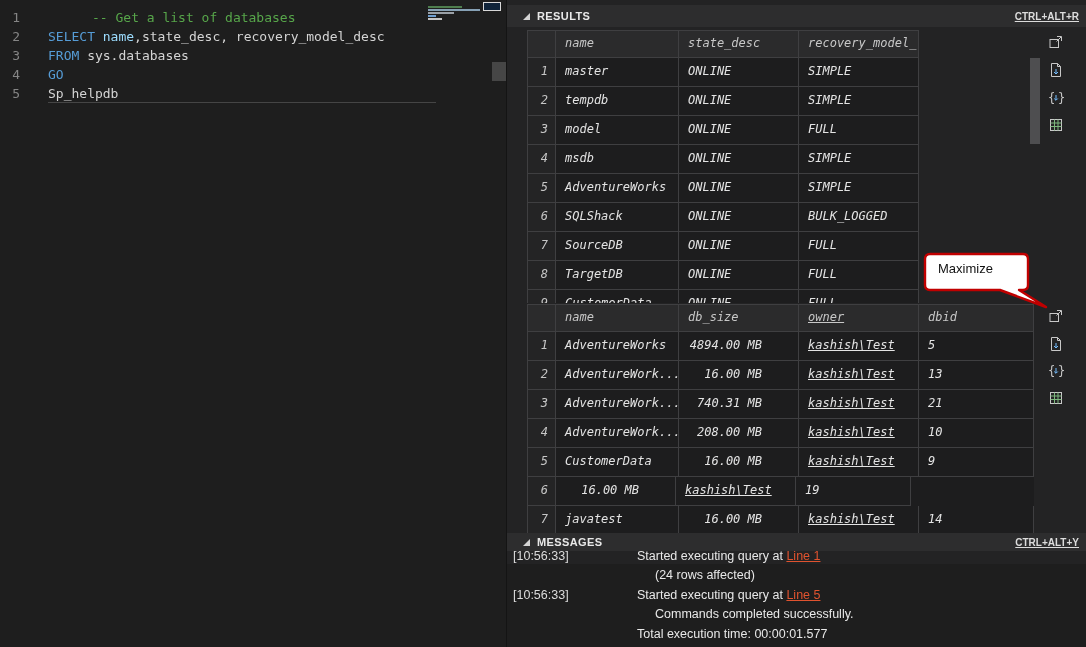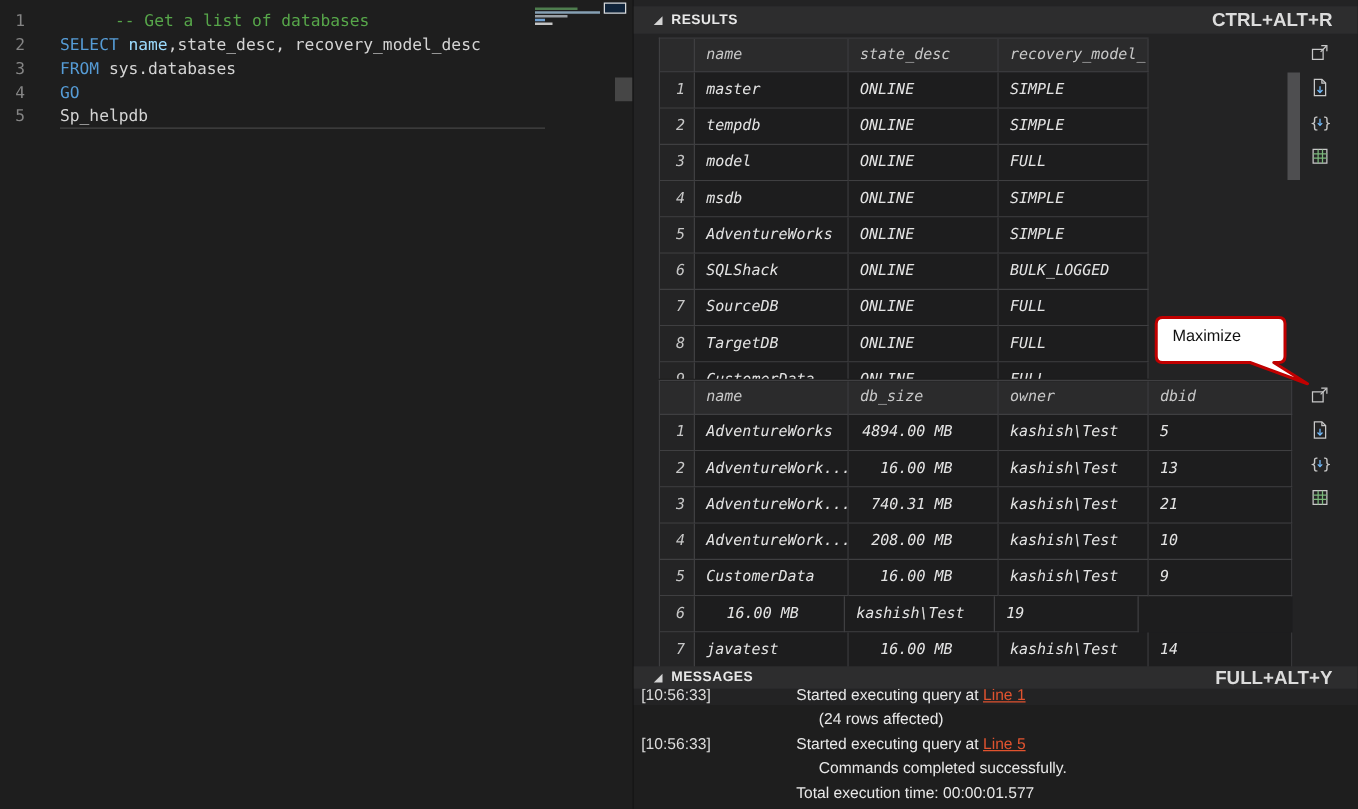--- a/index.html
+++ b/index.html
@@ -29,39 +29,39 @@
 
   
   .rpanel { position:absolute; left:507px; top:0; width:579px; height:564px; background:#232324; }
   .panel-bar { position:absolute; left:0; width:579px; display:flex; align-items:center;
                background:#2d2d2e; z-index:5; padding-left:16px; }
   .bar-results { top:5px; height:22px; }
   .bar-messages { top:533px; height:18px; }
   .tri { width:0; height:0; border-left:7px solid transparent; border-bottom:7px solid #d4d4d4;
          margin-right:7px; margin-top:1px; }
   .bar-title { font-size:11px; font-weight:bold; color:#e8e8e8; letter-spacing:.4px; }
-  .bar-shortcut { margin-left:auto; padding-right:20px; font-size:15px; font-weight:bold; color:#dcdcdc; }
+  .bar-shortcut { margin-left:auto; padding-right:7px; font-size:10px; font-weight:bold; color:#dcdcdc;text-decoration:underline; }
 
   
   .grid { position:absolute; overflow:hidden; background:#1d1d1e;
           border-left:1px solid #3f3f41; border-top:1px solid #3f3f41; }
   .g1 { left:20px; top:30px; width:392px; height:273px; }
   .g2 { left:20px; top:304px; width:507px; height:230px; }
   .tr { display:flex; height:29px; }
   .tr.head { height:27px; }
   .td { border-right:1px solid #3f3f41; border-bottom:1px solid #3f3f41;
         font-family:"DejaVu Sans Mono", monospace; font-style:italic; font-size:12px;
         color:#e4e4e4; line-height:27px; padding-left:9px; overflow:hidden; white-space:nowrap;
         background:#1d1d1e; }
   .tr.head .td { background:#2b2b2c; color:#c8c8c8; line-height:25px; }
   .td.num { text-align:right; padding:0 7px 0 0; color:#c6c6c6; background:#242425; }
   .td.right { text-align:right; padding-right:36px; padding-left:0; }
   .g1 .c1 { width:28px; } .g1 .c2 { width:123px; } .g1 .c3 { width:120px; } .g1 .c4 { width:120px; }
   .g2 .c1 { width:28px; } .g2 .c2 { width:123px; } .g2 .c3 { width:120px; }
-  .g2 .c4 { width:120px; } .g2 .c5 { width:115px; }
+  .g2 .c4 { width:120px;text-decoration:underline; } .g2 .c5 { width:115px; }
 
   .vscroll { position:absolute; left:523px; top:58px; width:10px; height:86px; background:#4e4e50; }
 
   .icon-btn { position:absolute; left:540px; width:18px; height:18px; cursor:pointer; }
 
   
   .messages { position:absolute; left:6px; top:546px; width:566px; z-index:1; }
   .msg-line { display:flex; align-items:center; height:19.5px; font-size:12.5px; color:#e8e8e8; }
   .ts { width:124px; color:#dcdcdc; flex:none; }
   .msg-line.ind .body { margin-left:18px; }
@@ -306,21 +306,21 @@
         <line x1="3.5" y1="7" x2="14.5" y2="7" stroke="#7cb87c"></line>
         <line x1="3.5" y1="10.5" x2="14.5" y2="10.5" stroke="#7cb87c"></line>
         <line x1="7.5" y1="3.5" x2="7.5" y2="14.5" stroke="#7cb87c"></line>
         <line x1="11" y1="3.5" x2="11" y2="14.5" stroke="#7cb87c"></line>
       </svg>
     </div>
 
     <div class="panel-bar bar-messages">
       <span class="tri"></span>
       <span class="bar-title">MESSAGES</span>
-      <span class="bar-shortcut">FULL+ALT+Y</span>
+      <span class="bar-shortcut">CTRL+ALT+Y</span>
     </div>
 
     <div class="messages">
       <div class="msg-line">
         <span class="ts">[10:56:33]</span>
         <span class="body"><span>Started executing query at </span><a class="msg-link">Line 1</a></span>
       </div>
       <div class="msg-line ind">
         <span class="ts"></span>
         <span class="body"><span>(24 rows affected)</span></span>

